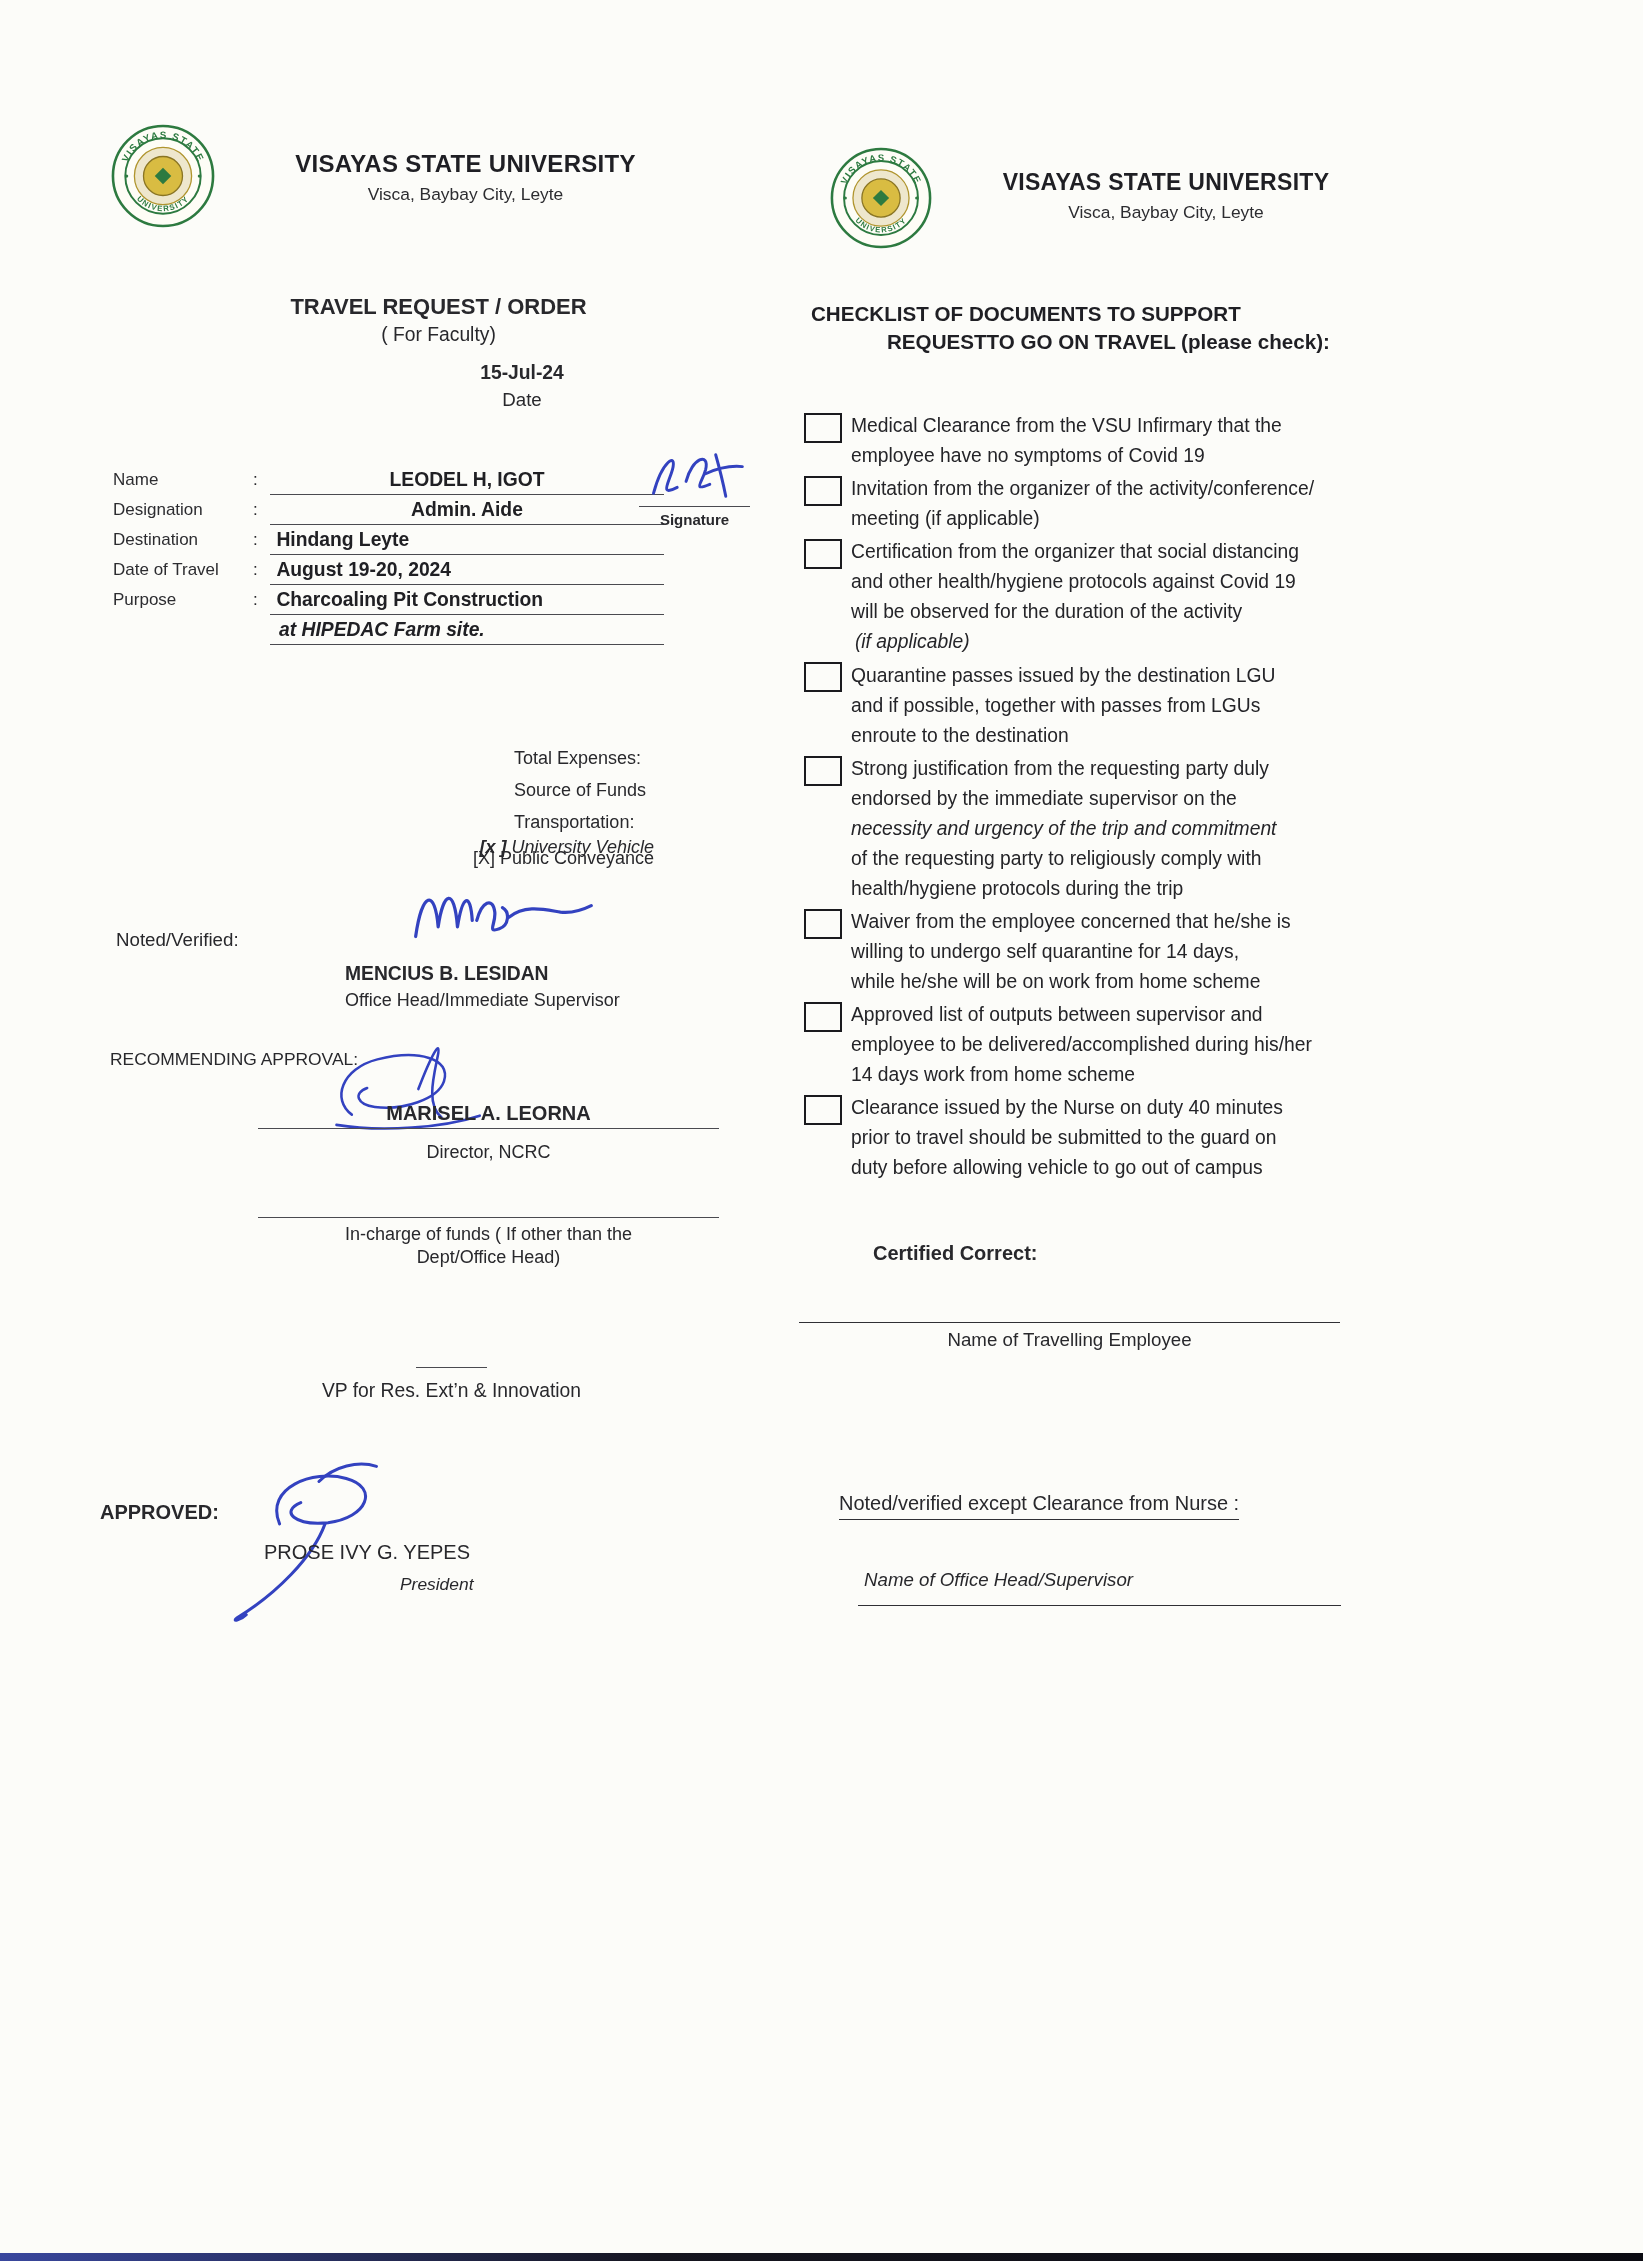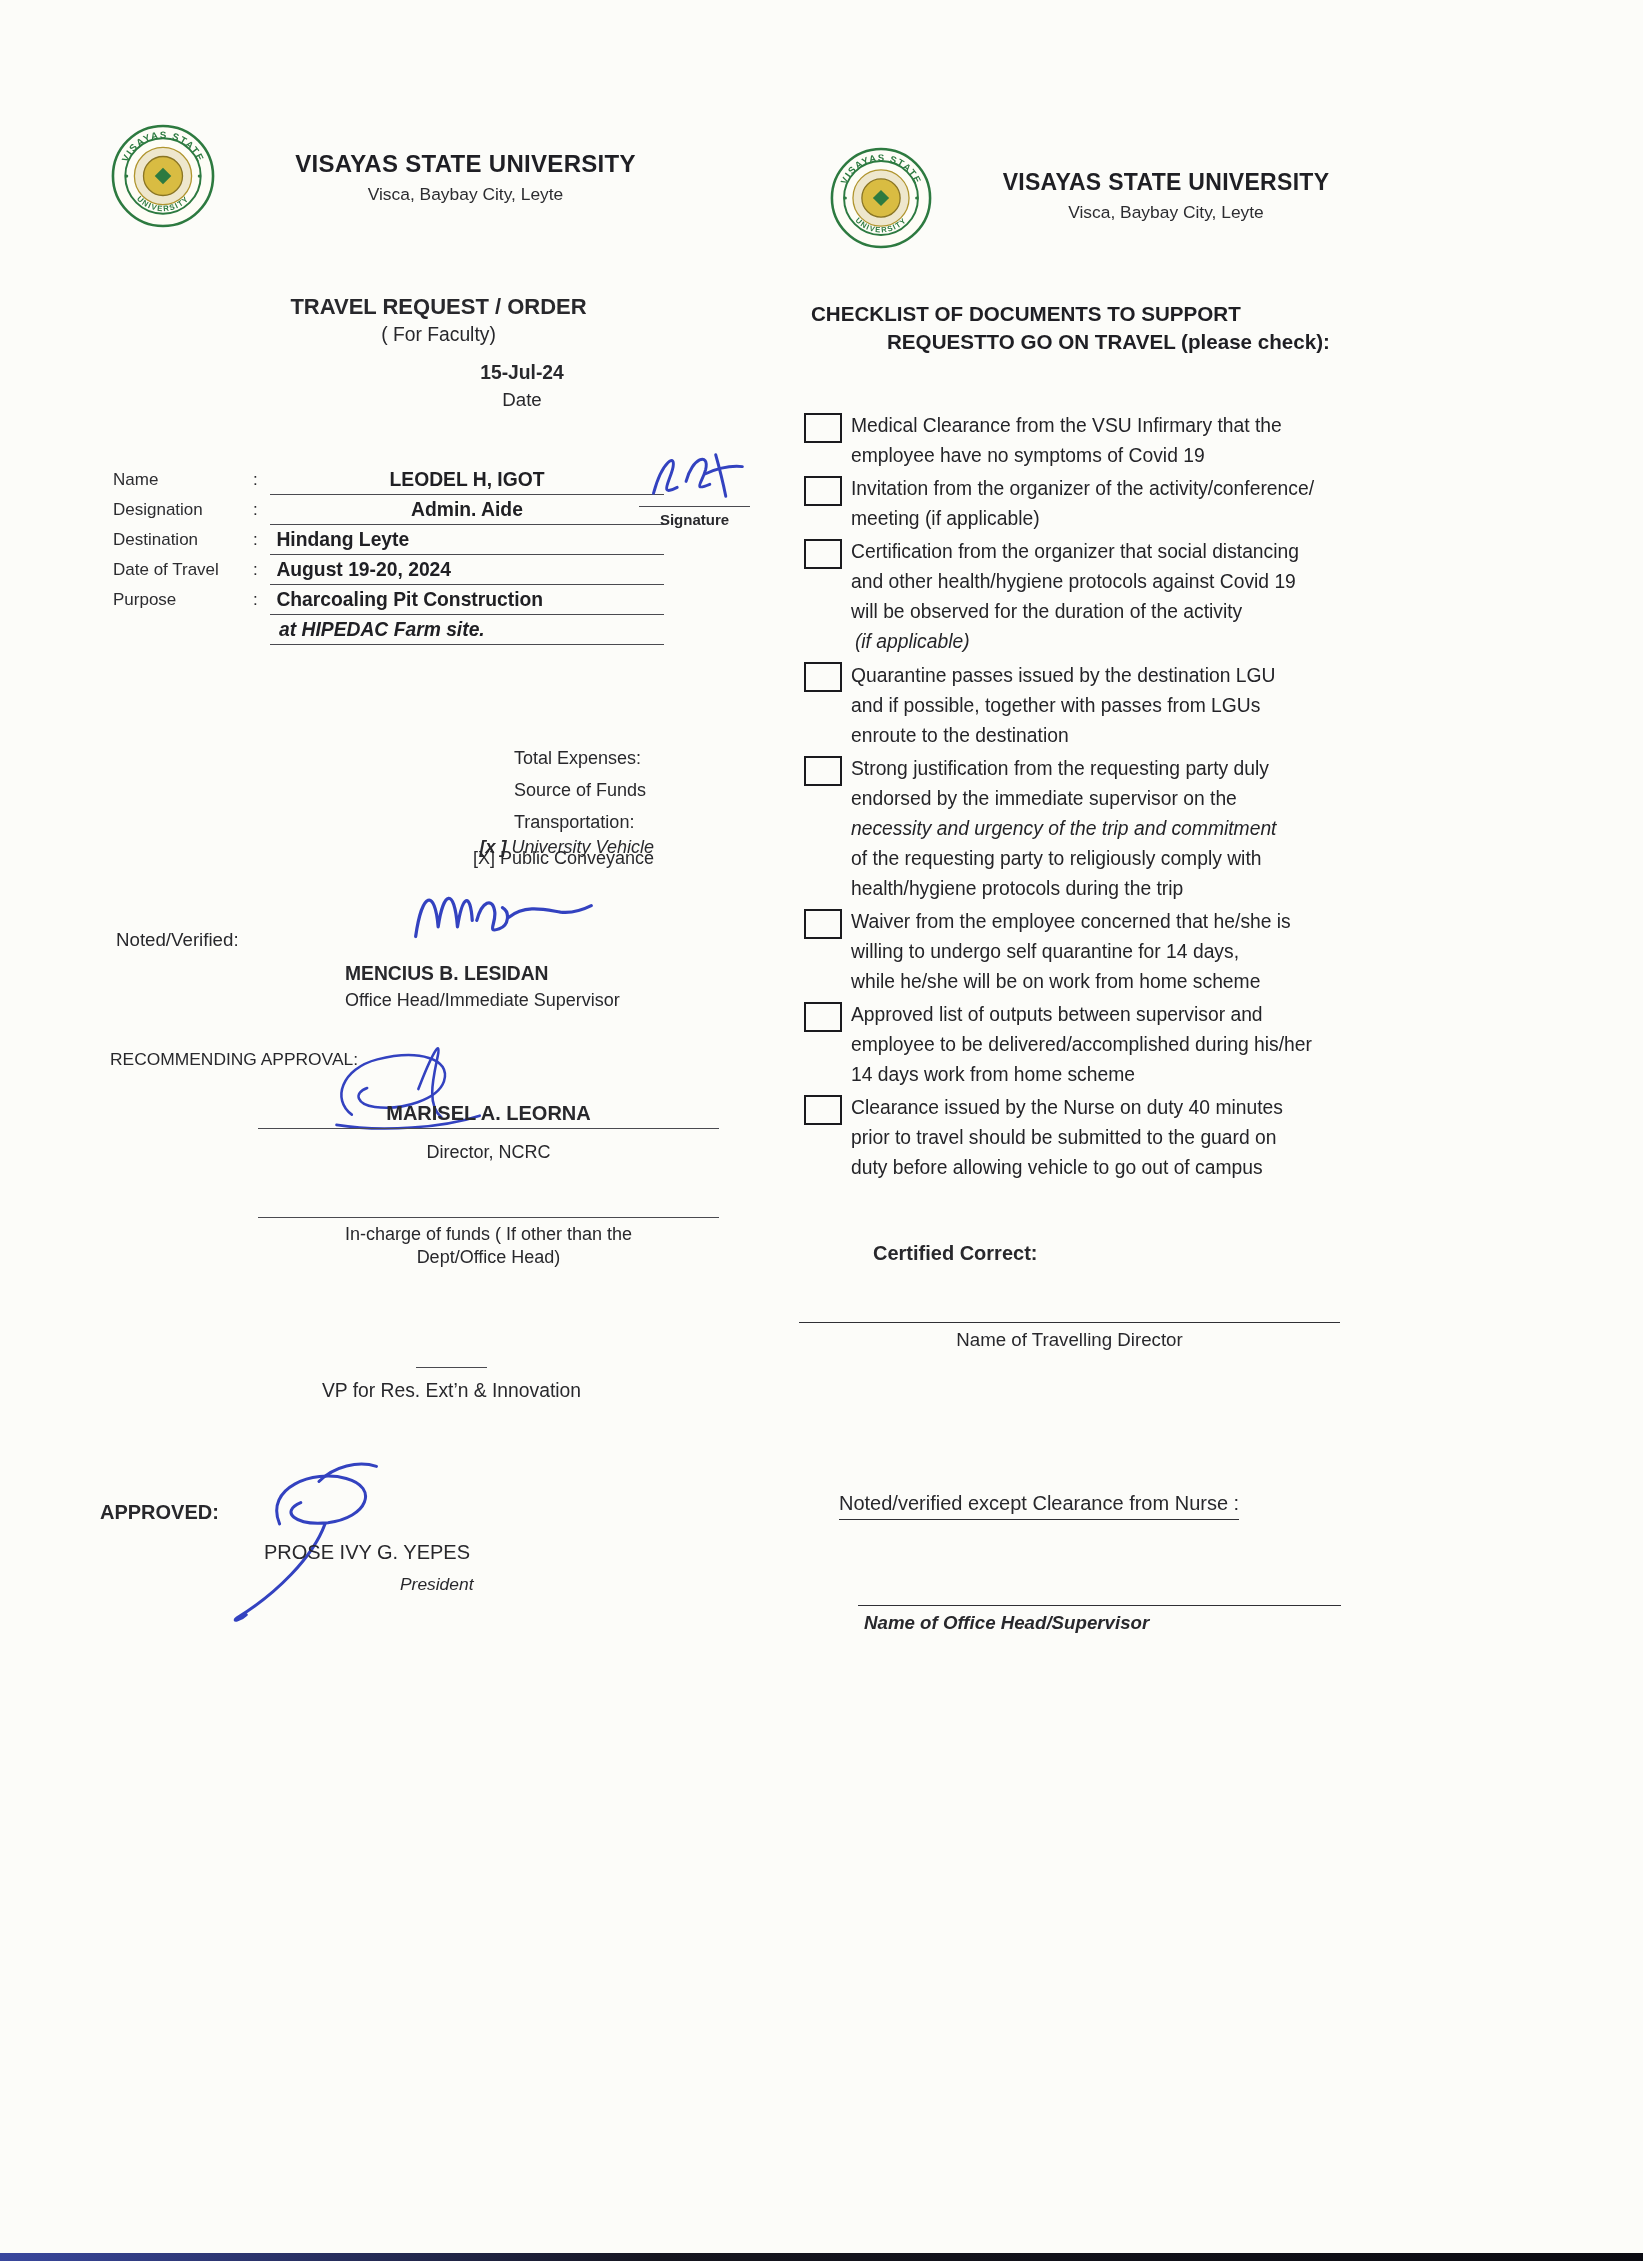--- a/index.html
+++ b/index.html
@@ -318,25 +318,25 @@
         <div>prior to travel should be submitted to the guard on</div>
         <div>duty before allowing vehicle to go out of campus</div>
       </div>
     </div>
 
   </div>
 
   <div class="abs" style="left:873px;top:1242px;font-size:20px;font-weight:bold">Certified Correct:</div>
 
   <div class="abs hline3" style="left:799px;top:1286px;width:541px;height:36px"></div>
-  <div class="abs center" style="left:799px;top:1329px;width:541px;font-size:18.7px">Name of Travelling Director</div>
+  <div class="abs center" style="left:799px;top:1329px;width:541px;font-size:18.7px">Name of Travelling Employee</div>
 
   <div class="abs" style="left:839px;top:1492px">
     <span style="display:inline-block;font-size:20px;border-bottom:1.9px solid #303035;padding-bottom:3.9px">Noted/verified except Clearance from Nurse :</span>
   </div>
 
   <div class="abs hline3" style="left:858px;top:1593px;width:483px;height:11.6px"></div>
-  <div class="abs" style="left:864px;top:1612px;font-size:18.7px;font-weight:bold;font-style:italic">Name of Office Head/Supervisor</div>
+  <div class="abs" style="left:864px;top:1569px;font-size:18.7px;font-weight:normal;font-style:italic">Name of Office Head/Supervisor</div>
 
   <div class="scan-edge"></div>
 
 </div>
 
 
 </body></html>

